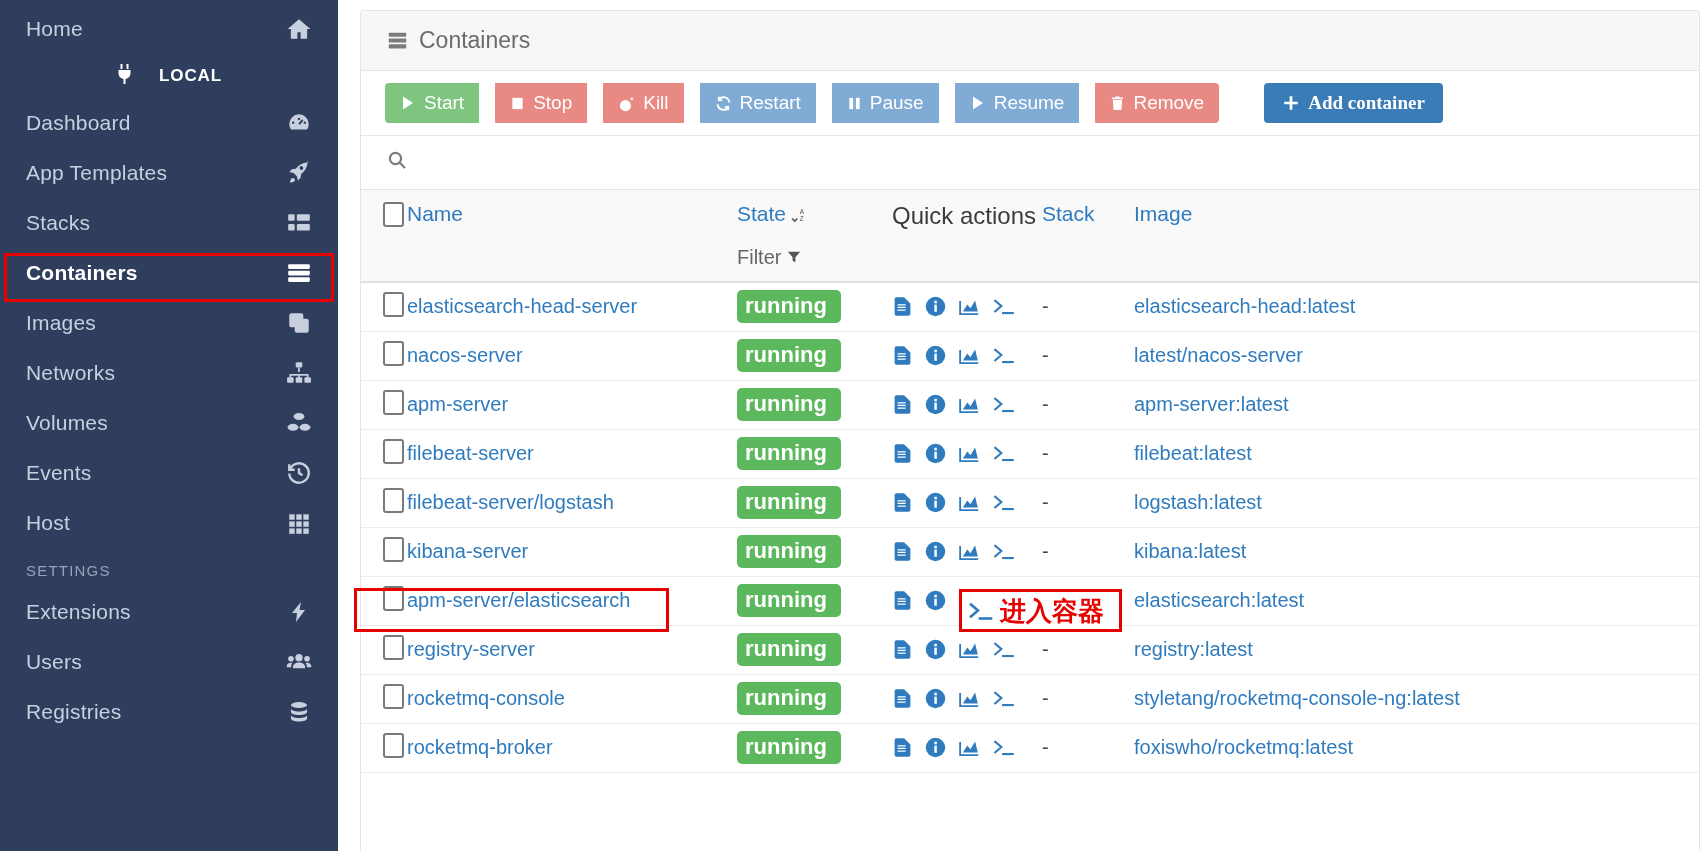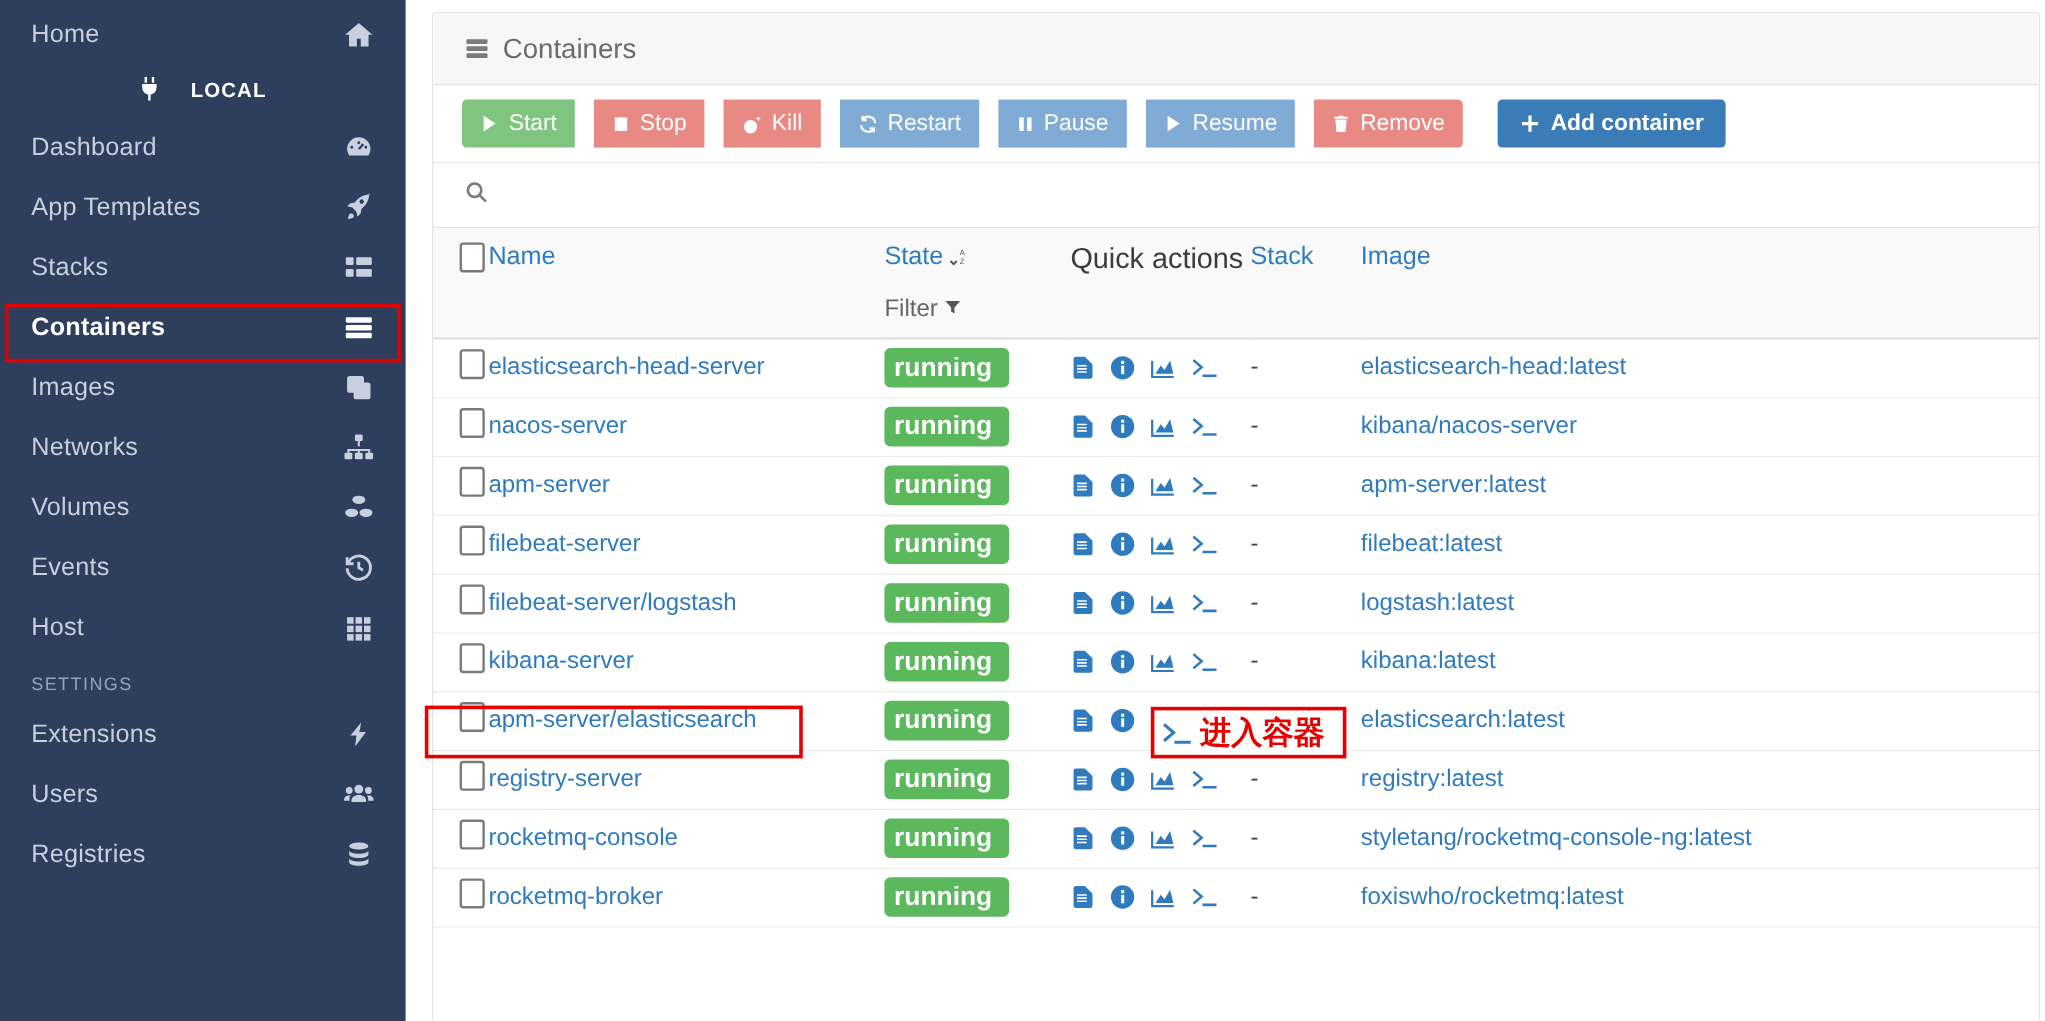--- a/index.html
+++ b/index.html
@@ -77,22 +77,22 @@
     border: none; cursor: pointer;
     border-radius: 0; white-space: nowrap;
     font-family: "Liberation Sans", sans-serif;
   }
   .btn:first-child { border-radius: 4px 0 0 4px; }
   .btn.green { background: #7fc47f; }
   .btn.red   { background: #e88984; }
   .btn.blue  { background: #7fabd4; }
   .btn.last  { border-radius: 0 4px 4px 0; }
   .btn.primary {
-    background: #3a7cb8; border-radius: 4px; margin-left: 13px;
-    font-weight: 700; padding: 0 18px;
+    background: #3a7cb8; border-radius: 4px; margin-left: 29px;
+    font-weight: 700; padding: 0 18px; font-family: Liberation Serif, serif;
   }
   .btn .bico { display: inline-flex; align-items: center; }
 
   .searchbar {
     display: flex; align-items: center; gap: 14px;
     height: 54px; padding-left: 26px;
     border-bottom: 1px solid #e4e4e4;
     color: #7c7c7c; font-size: 21px;
   }
   .searchbar input {
@@ -525,21 +525,21 @@
                   </span>
                   <span>
                     <svg width="24" height="21" viewBox="0 0 26 24" fill="none" stroke="currentColor" stroke-width="2.4" stroke-linecap="square">
                       <path d="M3 5.5 10 11.5 3 17.5"></path>
                       <path d="M12 19.5H23"></path>
                     </svg>
                   </span>
                 </div>
               </td>
               <td class="c-stack"><span class="dash">-</span></td>
-              <td class="c-img"><a class="lnk">kibana/nacos-server</a></td>
+              <td class="c-img"><a class="lnk">latest/nacos-server</a></td>
             </tr>
             <tr>
               <td class="c-check"><span class="cb"></span></td>
               <td class="c-name"><a class="lnk">apm-server</a></td>
               <td class="c-state"><span class="badge-running">running</span></td>
               <td class="c-act">
                 <div class="actions">
                   <span>
                     <svg width="21" height="21" viewBox="0 0 16 16" fill="currentColor">
                       <path d="M9.2 1H3.4A1.4 1.4 0 0 0 2 2.4v11.2A1.4 1.4 0 0 0 3.4 15h9.2a1.4 1.4 0 0 0 1.4-1.4V5.8L9.2 1z"></path>

